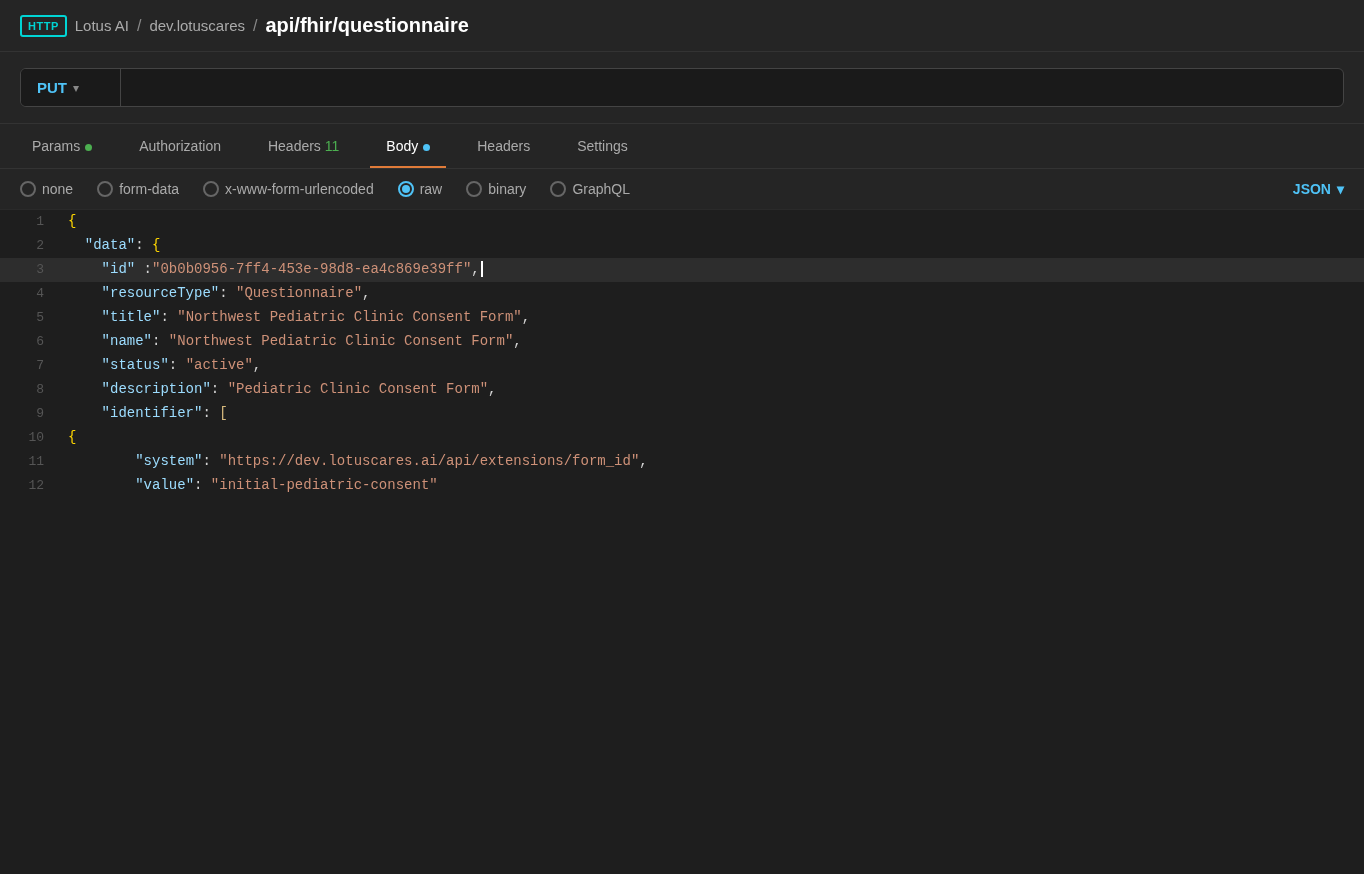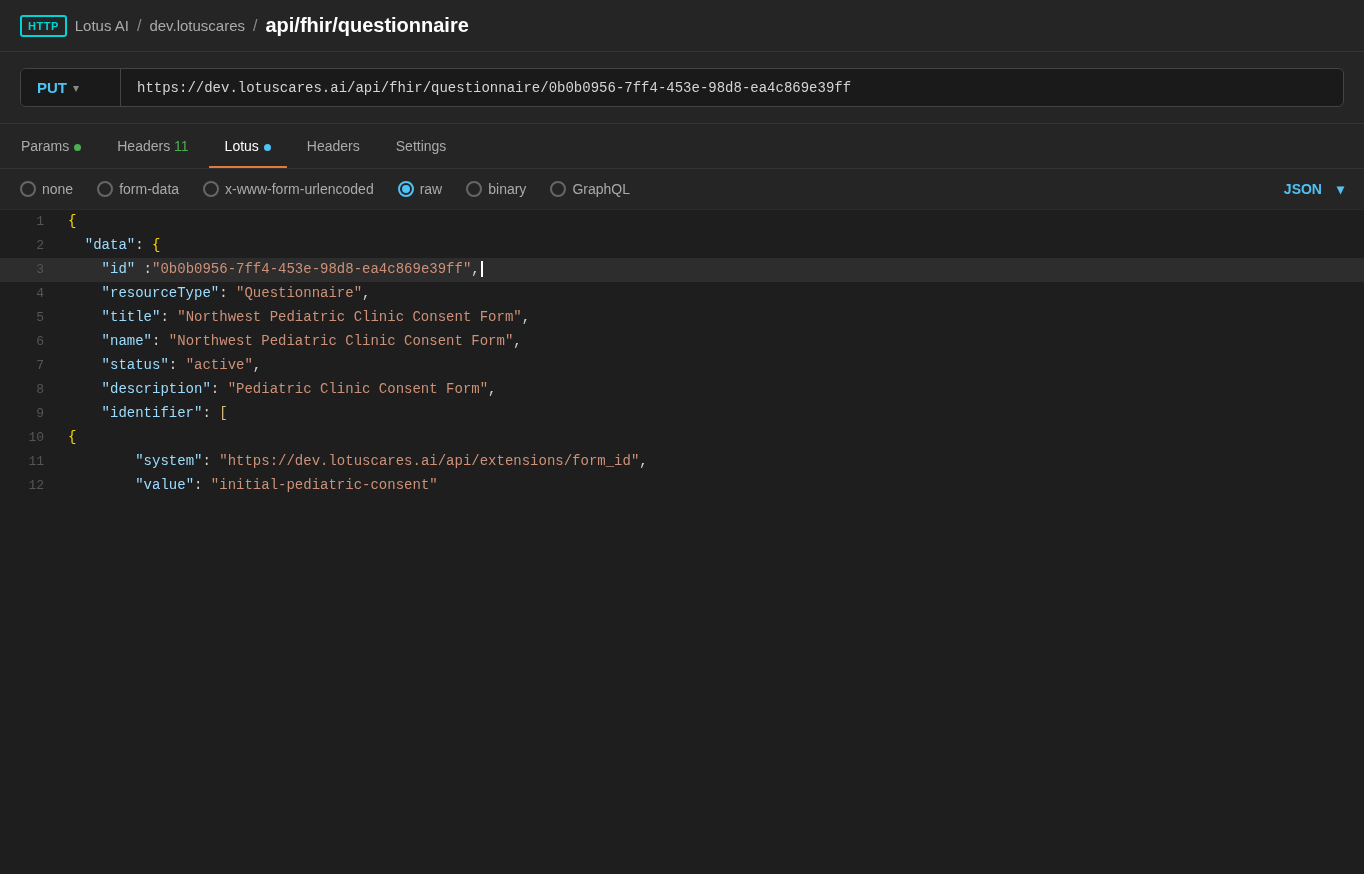--- a/index.html
+++ b/index.html
@@ -45,21 +45,21 @@
     }
 
     
     .url-bar-container {
       background: #252525;
       padding: 16px 20px;
       border-bottom: 1px solid #333;
     }
     .url-bar {
       display: flex;
-      align-items: flex-end;
+      align-items: flex-start;
       border: 1px solid #444;
       border-radius: 6px;
       overflow: hidden;
       background: #1a1a1a;
     }
     .method-selector {
       display: flex;
       align-items: center;
       gap: 6px;
       padding: 10px 16px;
@@ -84,24 +84,24 @@
       outline: none;
       color: #d4d4d4;
       font-size: 14px;
       padding: 10px 16px;
       font-family: 'Courier New', monospace;
     }
 
     
     .tabs-container {
       background: #252525;
-      padding: 0 5px;
-      display: flex;
-      align-items: center;
-      gap: 4px;
+      padding: 0 16px;
+      display: flex;
+      align-items: center;
+      gap: 15px;
       border-bottom: 1px solid #333;
     }
     .tab {
       padding: 14px 16px;
       color: #aaa;
       cursor: pointer;
       position: relative;
       font-size: 14px;
       white-space: nowrap;
     }
@@ -164,21 +164,21 @@
       content: '';
       width: 8px;
       height: 8px;
       border-radius: 50%;
       background: #4fc3f7;
     }
     .json-selector {
       margin-left: auto;
       display: flex;
       align-items: center;
-      gap: 15px;
+      gap: 6px;
       color: #4fc3f7;
       font-weight: 700;
       cursor: pointer;
     }
 
     
     .code-editor {
       background: #1e1e1e;
       flex: 1;
       overflow: auto;
@@ -237,33 +237,35 @@
   <span class="breadcrumb-sep">/</span>
   <span class="breadcrumb-active">api/fhir/questionnaire</span>
 </div>
 
 <div class="url-bar-container">
   <div class="url-bar">
     <div class="method-selector">
       <span class="method-label">PUT</span>
       <span class="chevron-icon">▾</span>
     </div>
-    <input class="url-input" type="text" value="https://dev.lotuscares.ai/api/fhir/questionnaire/0b0b0956-7ff4-453e-98d8-ea4c869e39ff" style="">
   </div>
 </div>
 
 <div class="tabs-container">
   <div class="tab">
     <span>Params</span><span class="tab-dot dot-green"></span>
   </div>
   <div class="tab">
+    <span>Authorization</span>
+  </div>
+  <div class="tab">
     <span>Headers <span class="tab-count">11</span></span>
   </div>
   <div class="tab active">
-    <span>Lotus</span><span class="tab-dot dot-blue"></span>
+    <span>Body</span><span class="tab-dot dot-blue"></span>
   </div>
   <div class="tab">
     <span>Headers</span>
   </div>
   <div class="tab">
     <span>Settings</span>
   </div>
 </div>
 
 <div class="body-options">

